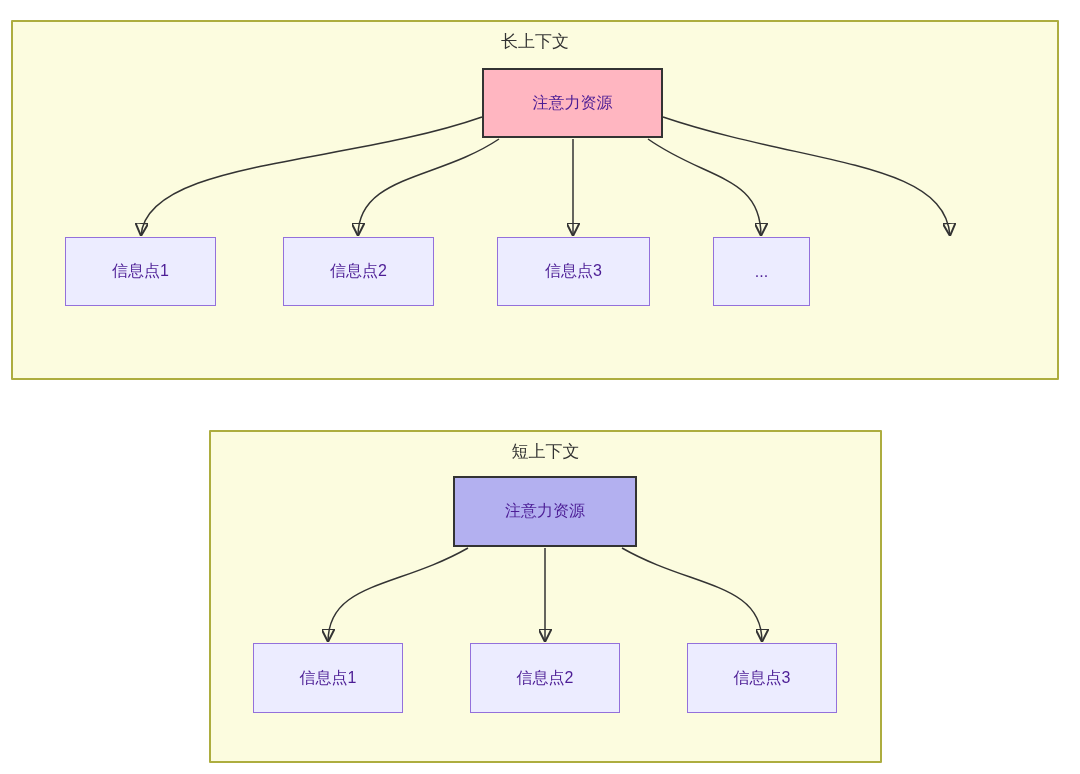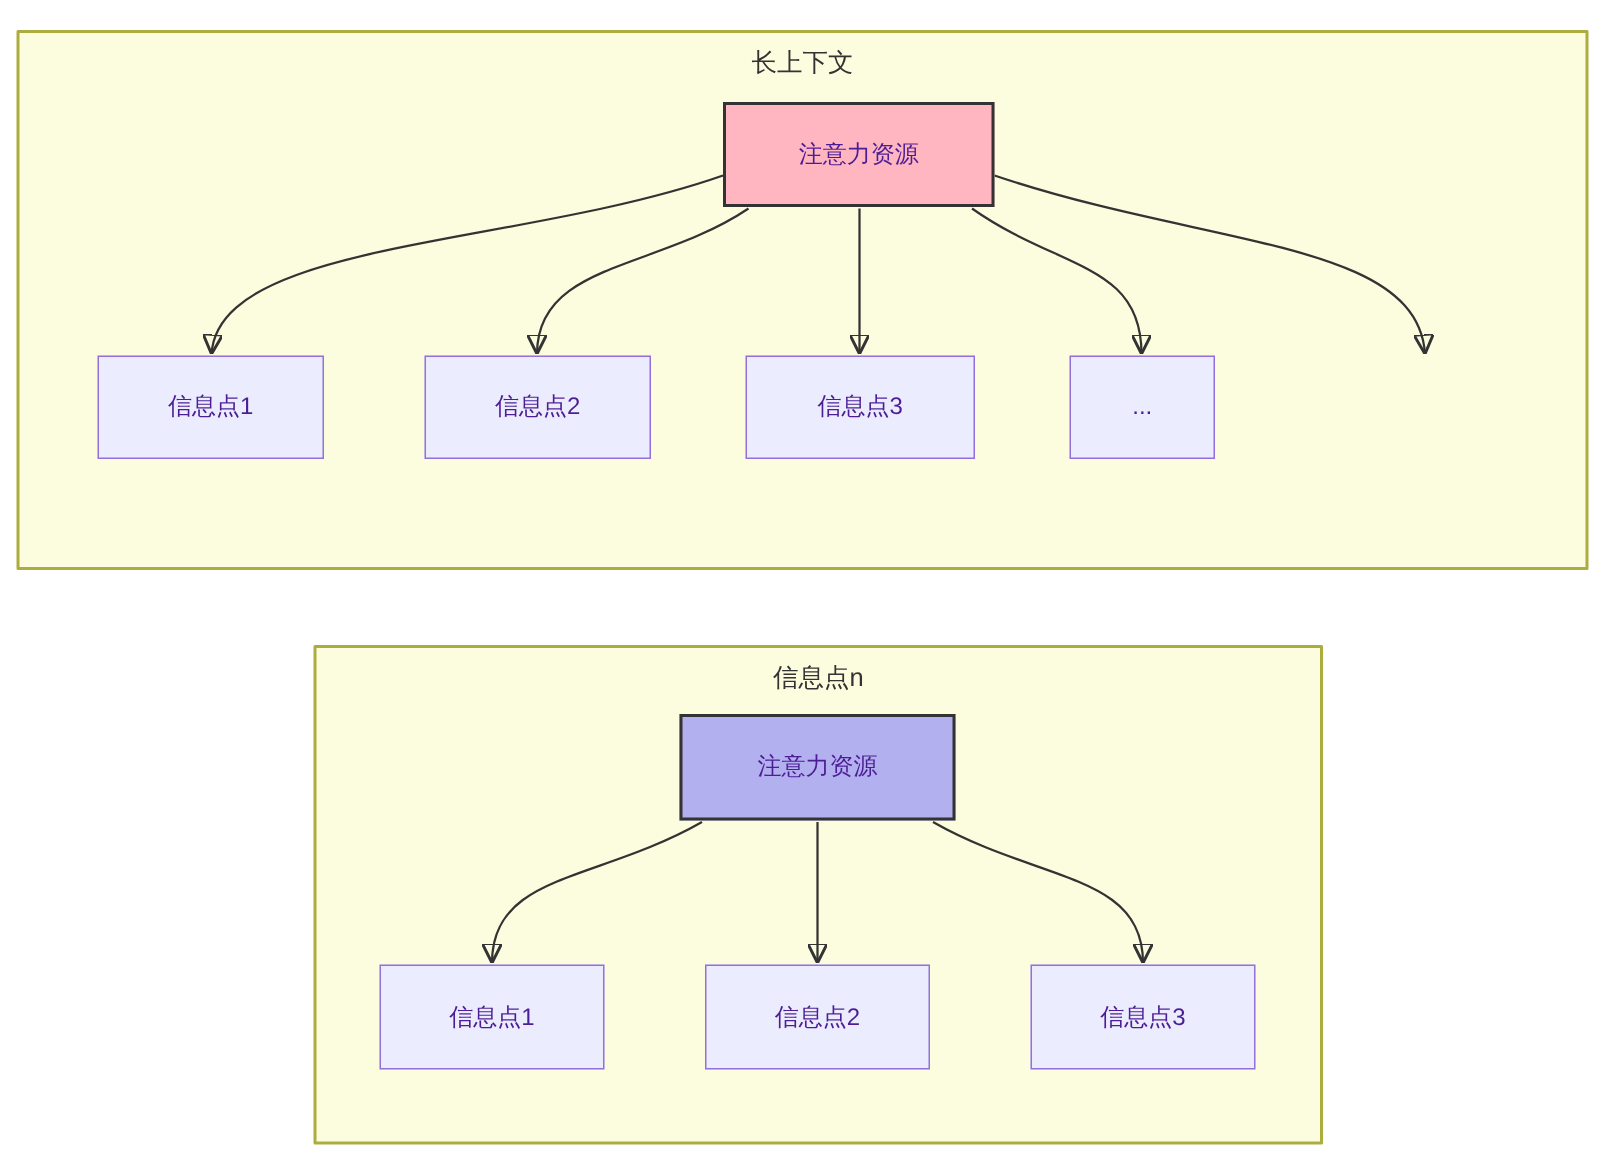--- a/index.html
+++ b/index.html
@@ -37,21 +37,21 @@
 </head>
 <body>
 
 <div class="canvas">
 
   <div class="cluster" style="left:11px;top:20px;width:1048px;height:360px;">
     <div class="cluster-title">长上下文</div>
   </div>
 
   <div class="cluster" style="left:209px;top:430px;width:673px;height:333px;">
-    <div class="cluster-title">信息点n</div>
+    <div class="cluster-title">短上下文</div>
   </div>
 
   <svg class="arrows" viewBox="0 0 1080 774">
     <defs>
       <marker id="arrowhead" viewBox="0 0 10 10" refX="10" refY="5" markerUnits="userSpaceOnUse" markerWidth="13" markerHeight="13" orient="auto">
         <path d="M 0 0 L 10 5 L 0 10 z" fill="#333333" stroke="none"></path>
       </marker>
     </defs>
     <path d="M 482 117 C 345 165, 146 160, 141 236" marker-end="url(#arrowhead)"></path>
     <path d="M 499 139 C 438 180, 358 175, 358 236" marker-end="url(#arrowhead)"></path>

